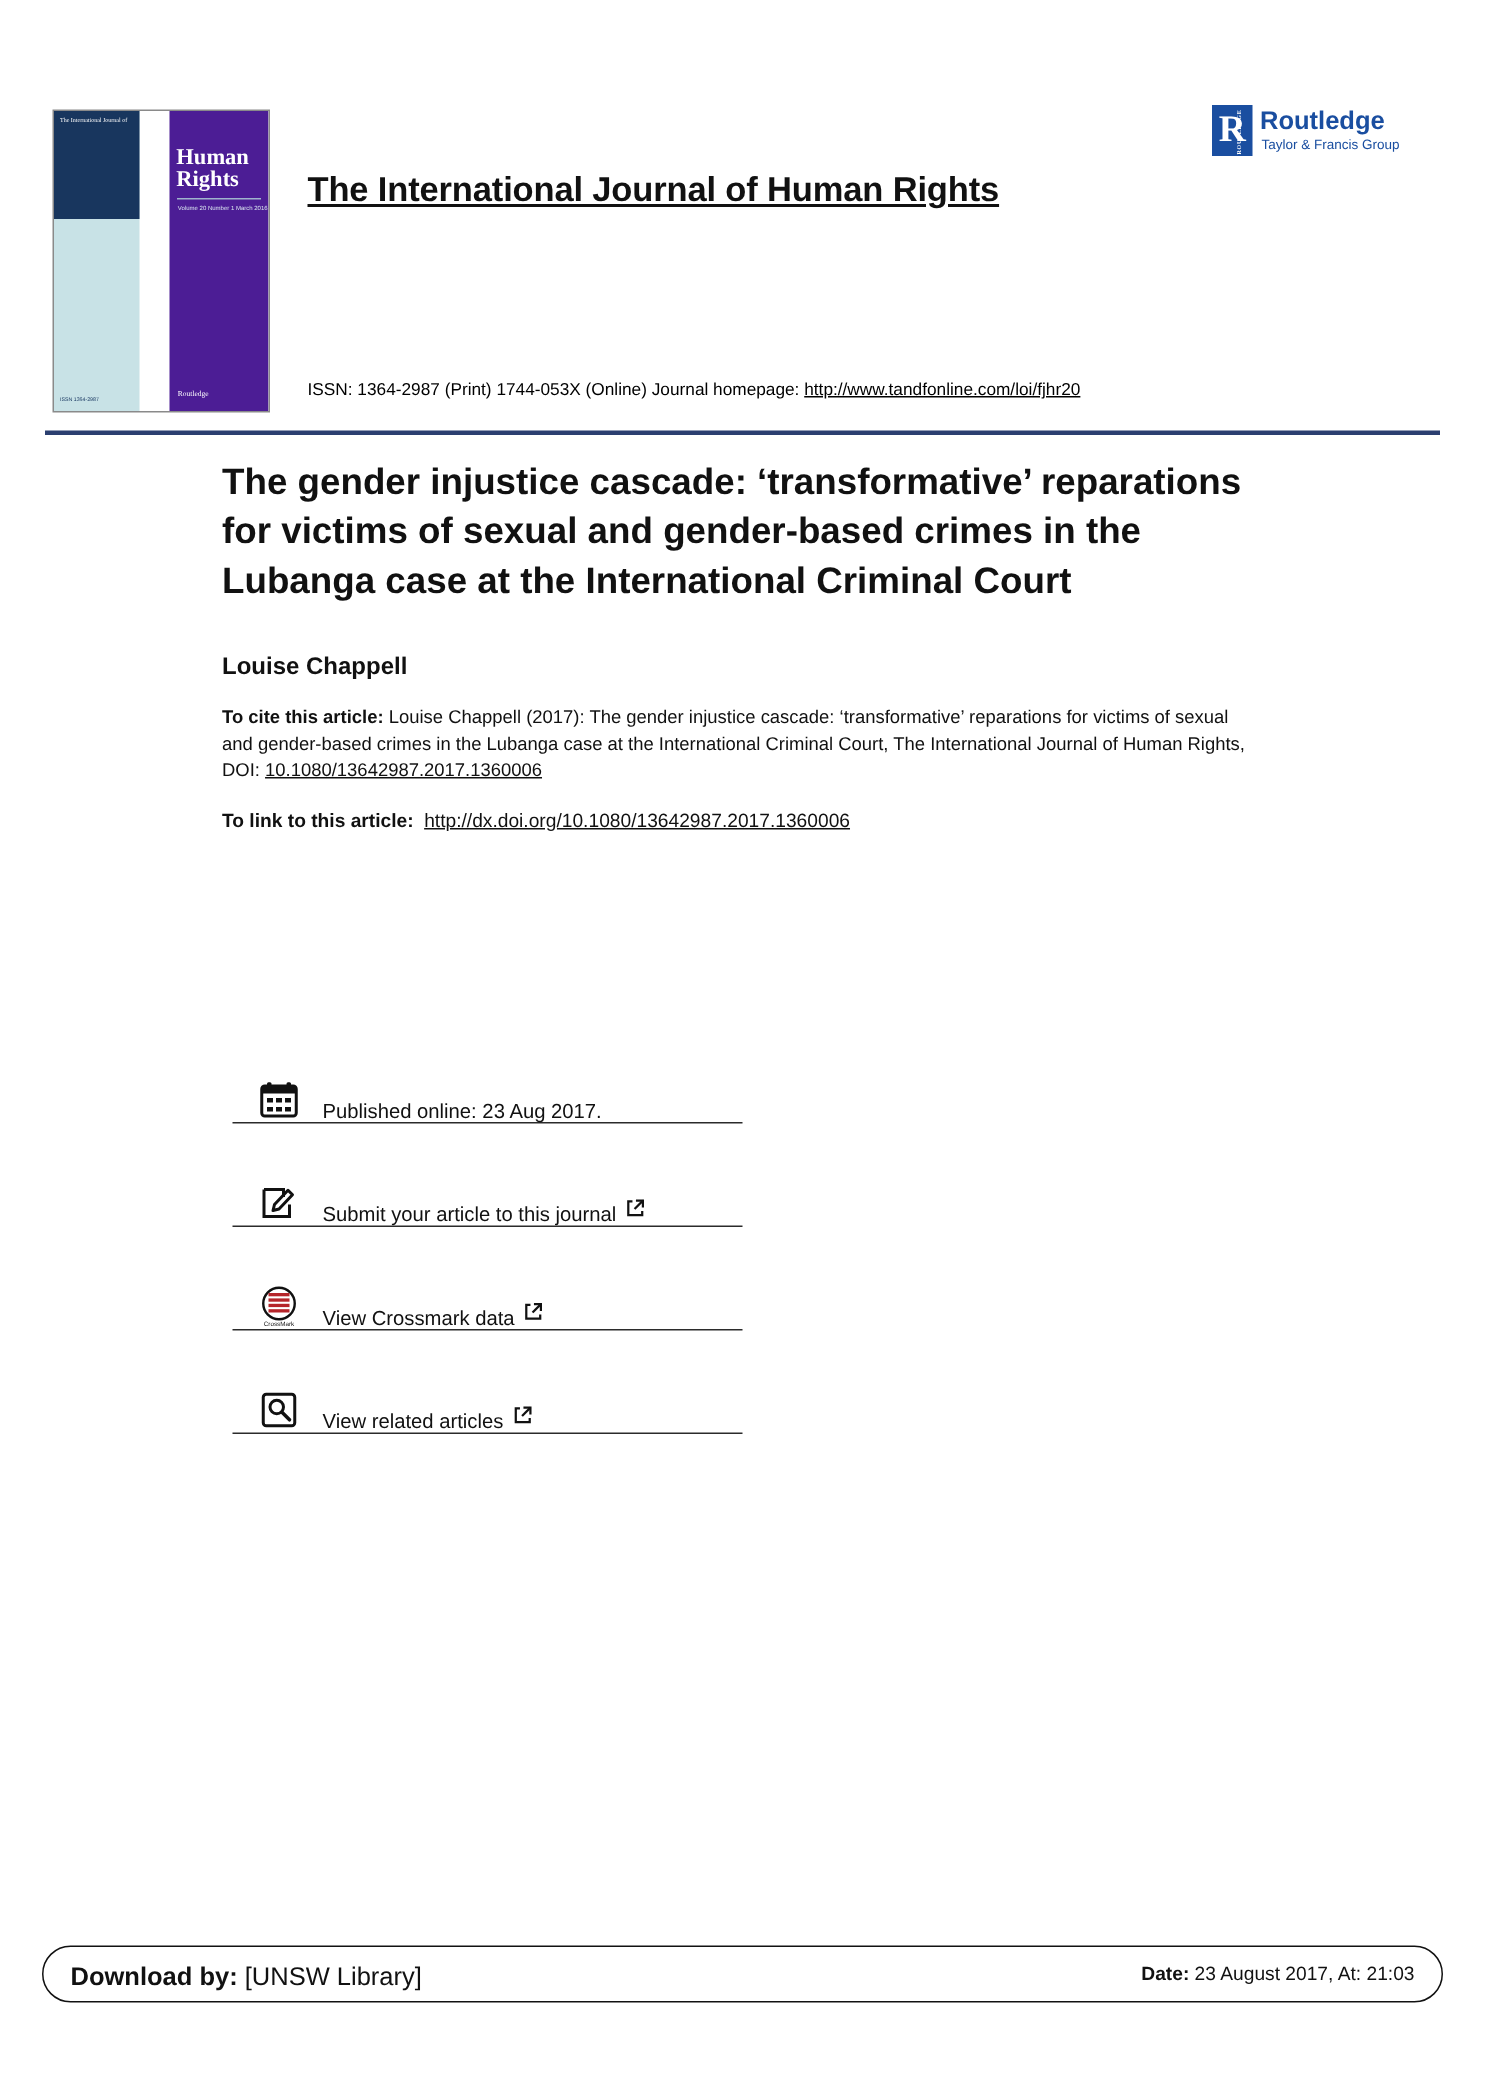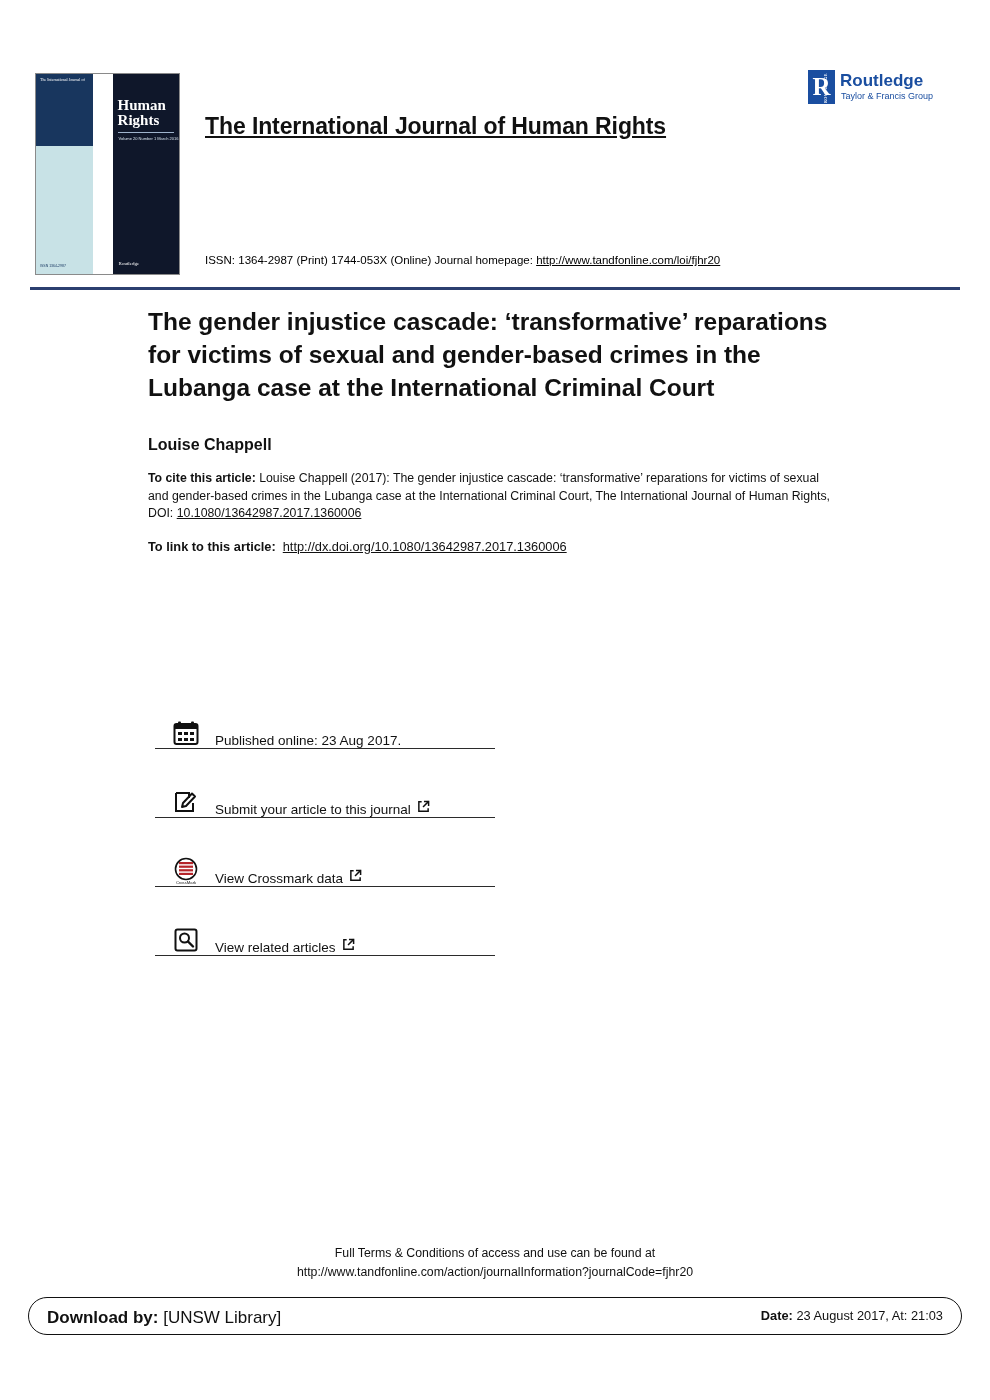--- a/index.html
+++ b/index.html
@@ -68,21 +68,21 @@
   }
   .cover-left-bottom-text {
     position: absolute;
     left: 4px;
     bottom: 6px;
     font-size: 3.5px;
     color: #1b3a63;
   }
   .cover-right {
     width: 54%;
-    background: #0f172a;
+    background: #4c1d95;
     position: relative;
     color: #ffffff;
     margin-left: 20px;
   }
   .cover-title {
     position: absolute;
     left: 5px;
     top: 24px;
     font-family: "Liberation Serif", serif;
     font-size: 15px;
@@ -431,24 +431,20 @@
       <span class="ext-link">
         <svg width="13" height="13" viewBox="0 0 14 14" aria-hidden="true">
           <path d="M5 2 H2 V12 H12 V9" fill="none" stroke="#111" stroke-width="1.6"></path>
           <path d="M7.5 1.5 H12.5 V6.5" fill="none" stroke="#111" stroke-width="1.6"></path>
           <path d="M12.5 1.5 L6.5 7.5" fill="none" stroke="#111" stroke-width="1.6"></path>
         </svg>
       </span>
     </div>
   </div>
 
-  <div class="footer-terms">
-    <div>Full Terms &amp; Conditions of access and use can be found at</div>
-    <div>http://www.tandfonline.com/action/journalInformation?journalCode=fjhr20</div>
-  </div>
 
   <div class="download-bar">
     <div class="download-left">
       <span class="bold">Download by:</span><span> [UNSW Library]</span>
     </div>
     <div class="download-right">
       <span class="bold">Date:</span><span> 23 August 2017, At: 21:03</span>
     </div>
   </div>
 

